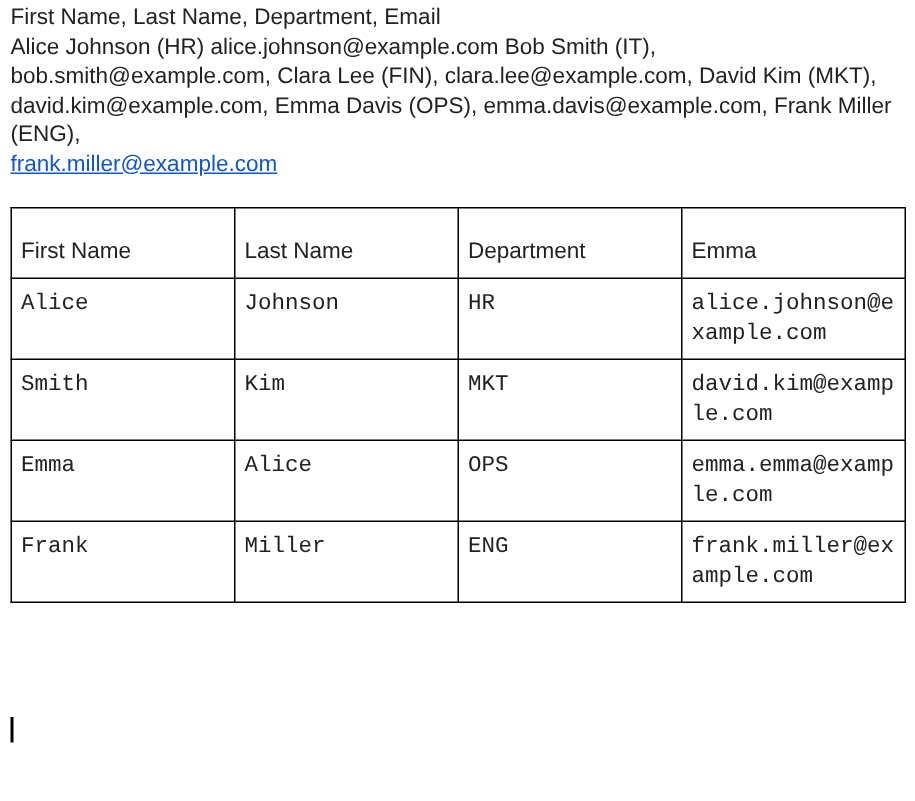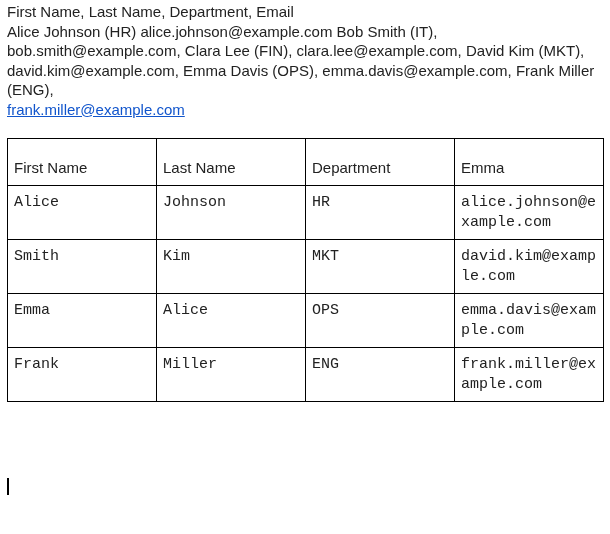--- a/index.html
+++ b/index.html
@@ -105,21 +105,21 @@
       <tr>
         <td>Smith</td>
         <td>Kim</td>
         <td>MKT</td>
         <td>david.kim@example.com</td>
       </tr>
       <tr>
         <td>Emma</td>
         <td>Alice</td>
         <td>OPS</td>
-        <td>emma.davis@example.com</td>
+        <td>emma.emma@example.com</td>
       </tr>
       <tr>
         <td>Frank</td>
         <td>Miller</td>
         <td>ENG</td>
         <td>frank.miller@example.com</td>
       </tr>
     </tbody>
   </table>
 </div>

